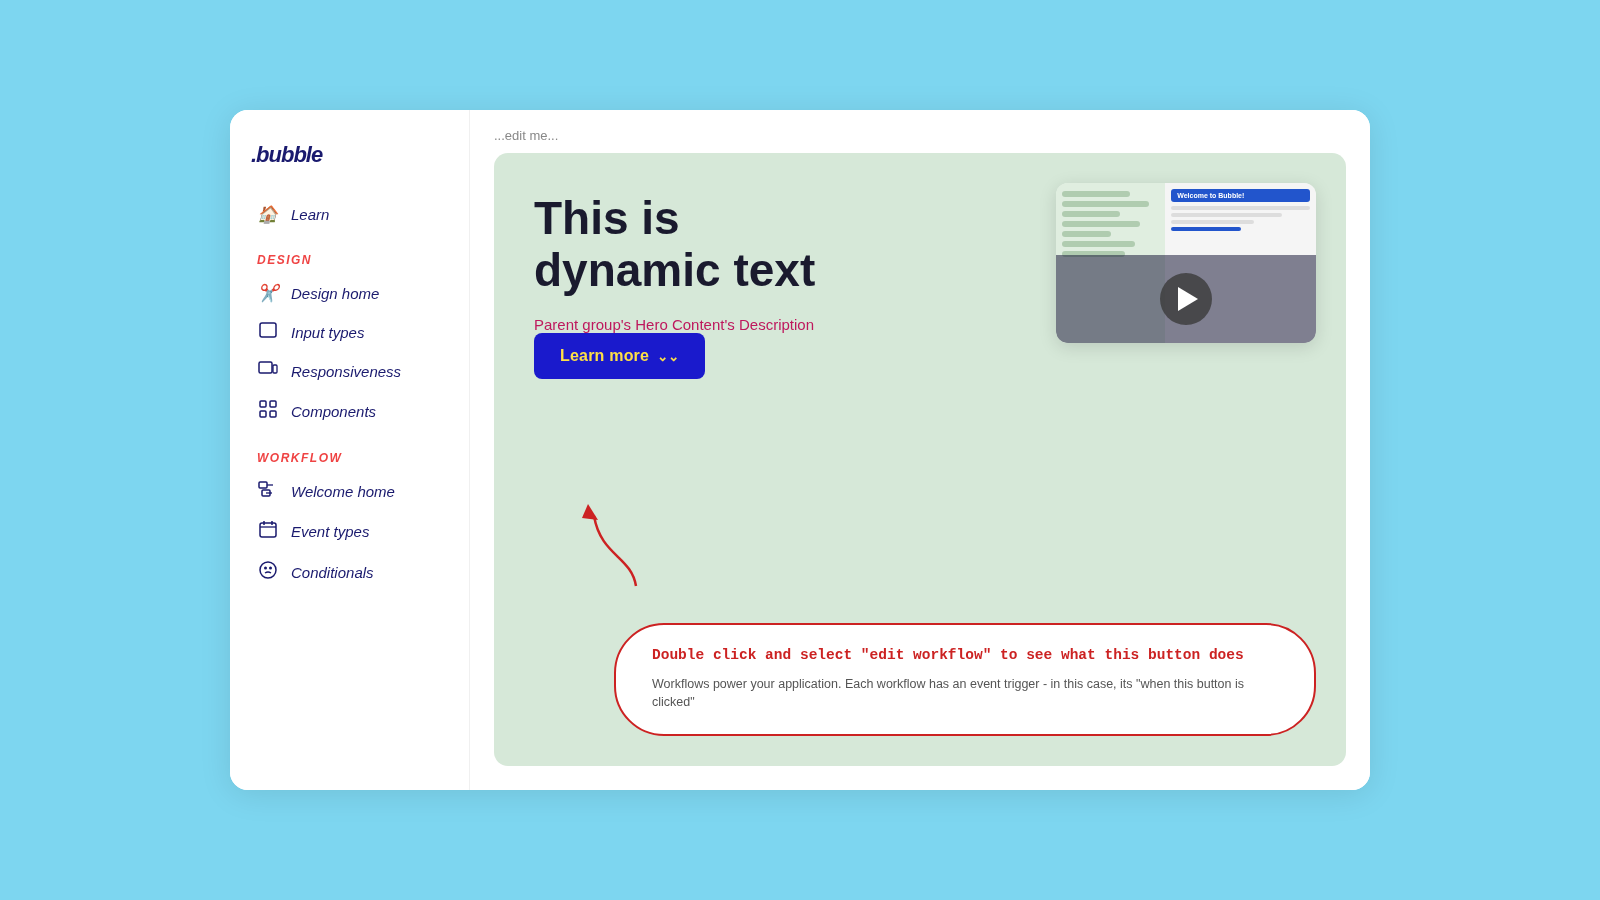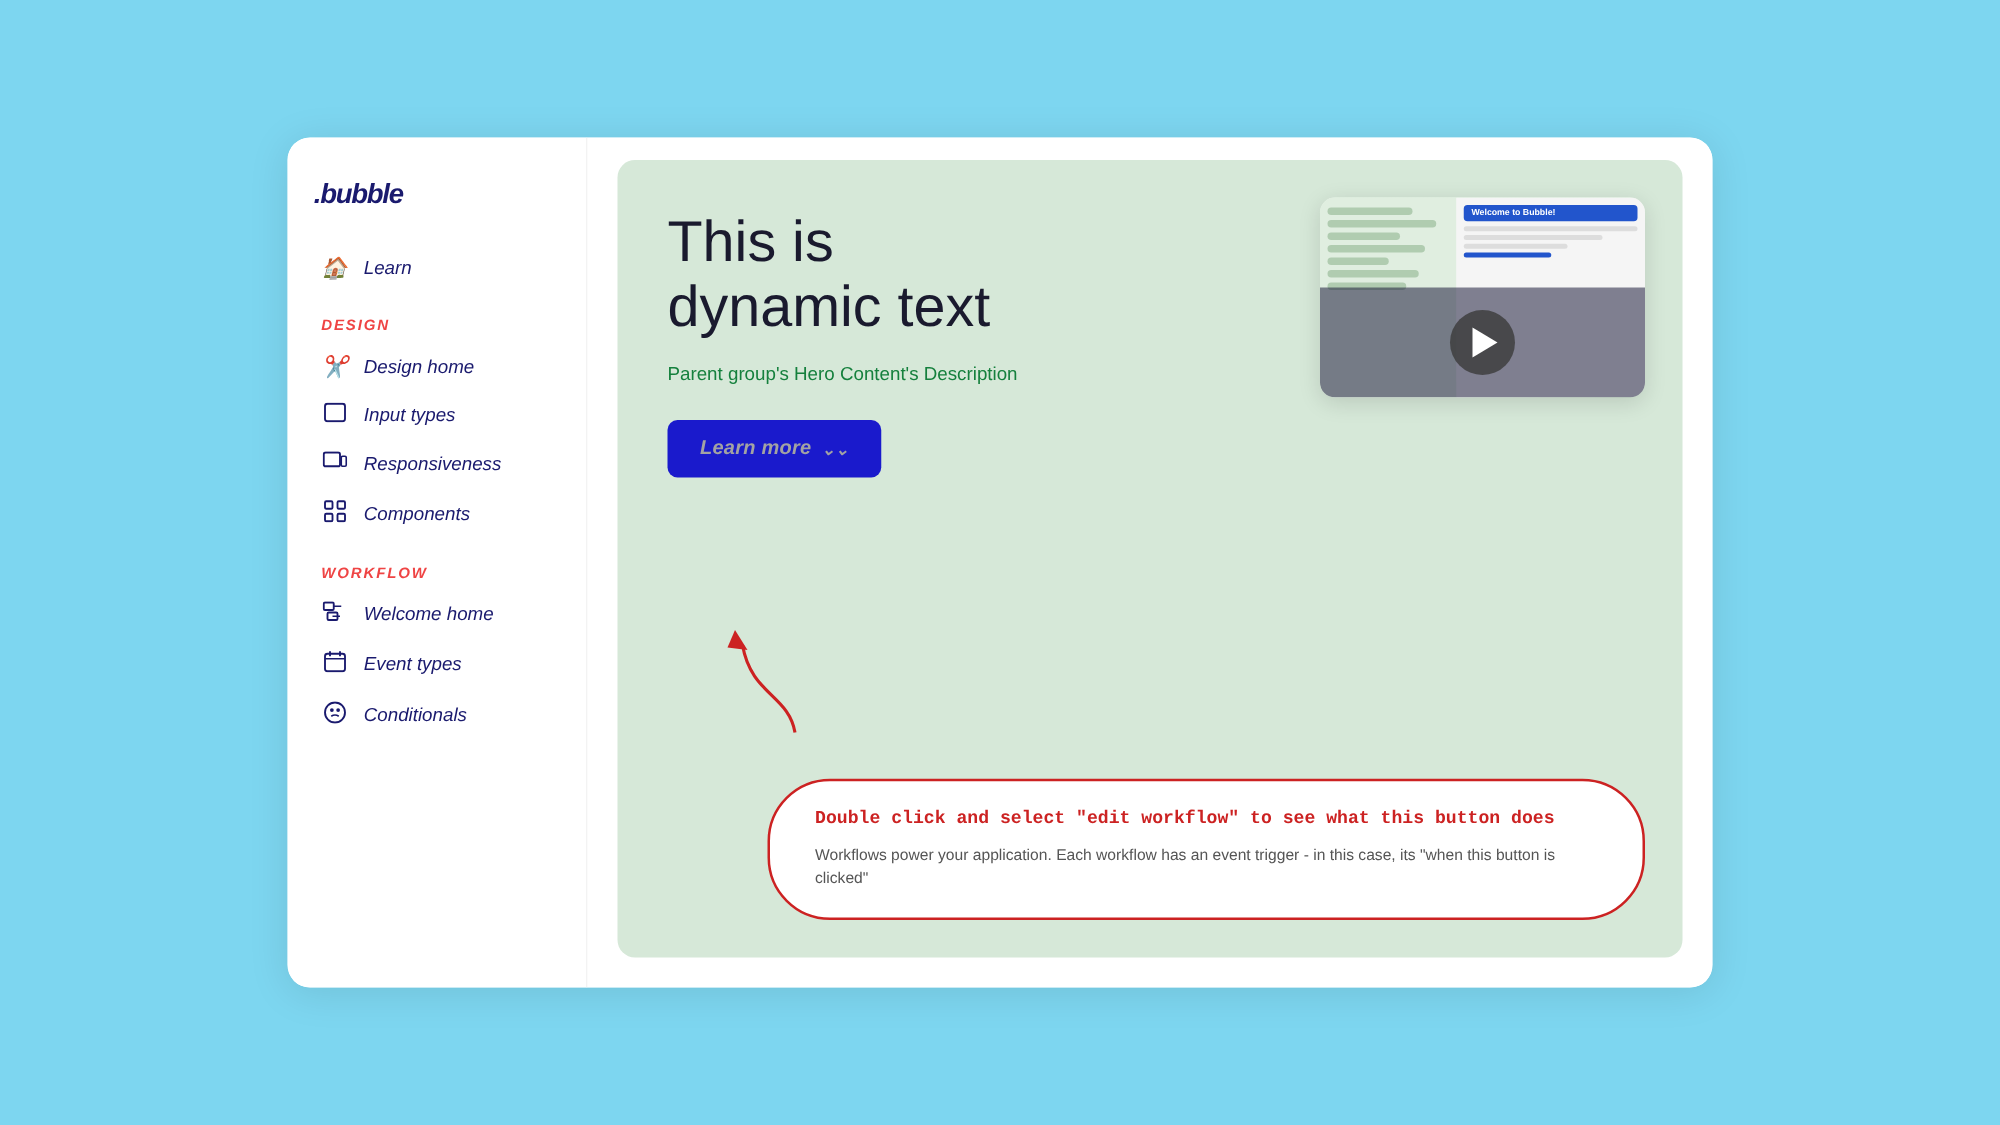--- a/index.html
+++ b/index.html
@@ -76,45 +76,43 @@
     .hero-card {
       background: #d6e8d8;
       border-radius: 14px;
       padding: 40px 40px 36px 40px;
       flex: 1;
       position: relative;
       overflow: visible;
     }
     .hero-headline {
       font-size: 46px;
-      font-weight: 400;
+      font-weight: 700;
       color: #1a1a2e;
       line-height: 1.12;
       max-width: 420px;
       margin-bottom: 20px;
     }
     .hero-description {
-      color: #15803d;
+      color: #be185d;
       font-size: 15px;
-      margin-bottom: 28px;
     }
     .learn-more-btn {
       background: #1a1acc;
-      color: #a3a3a3;
+      color: #fde047;
       border: none;
       border-radius: 8px;
       padding: 14px 26px;
       font-size: 16px;
       font-weight: 700;
       cursor: pointer;
       display: inline-flex;
       align-items: center;
       gap: 8px;
       letter-spacing: 0.2px;
-      font-style: italic;
     }
     .learn-more-btn .chevron {
       font-size: 13px;
     }
     .video-thumbnail {
       position: absolute;
       right: 30px;
       top: 30px;
       width: 260px;
       height: 160px;
@@ -292,20 +290,21 @@
           <circle cx="6.5" cy="7" r="1.5" fill="#1a1a6e"></circle>
           <circle cx="11.5" cy="7" r="1.5" fill="#1a1a6e"></circle>
           <path d="M6 12 Q9 10 12 12" stroke="#1a1a6e" stroke-width="1.3" fill="none"></path>
         </svg>
       </span>
       <span>Conditionals</span>
     </div>
   </div>
 
   <div class="main-content">
+    <div class="edit-label">...edit me...</div>
 
     <div class="hero-card">
       <div class="hero-headline">
         <span>This is</span><br>
         <span>dynamic text</span>
       </div>
       <div class="hero-description">Parent group's Hero Content's Description</div>
 
       <button class="learn-more-btn">
         <span>Learn more</span>

